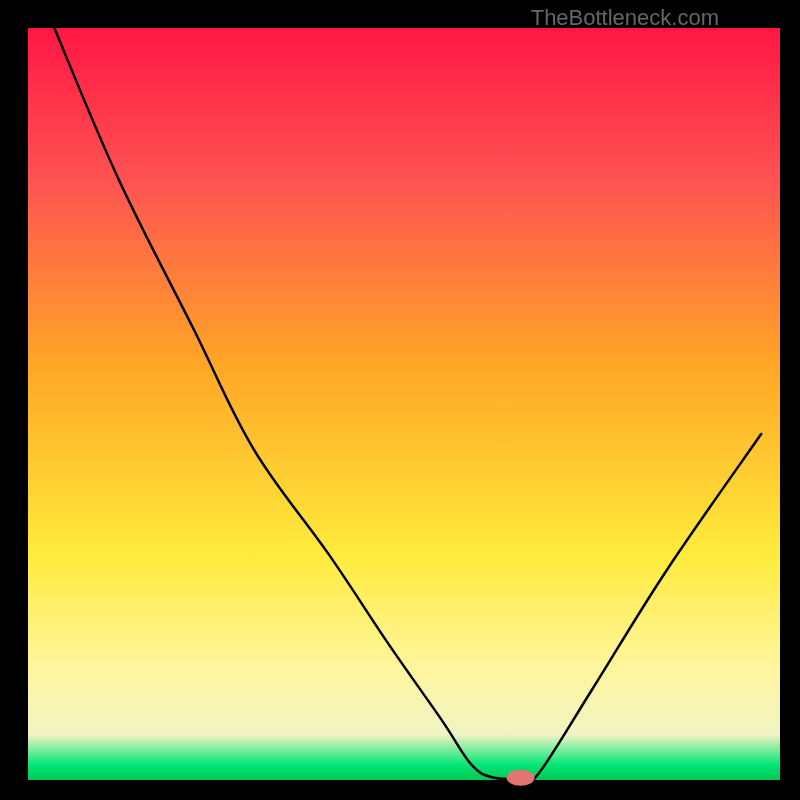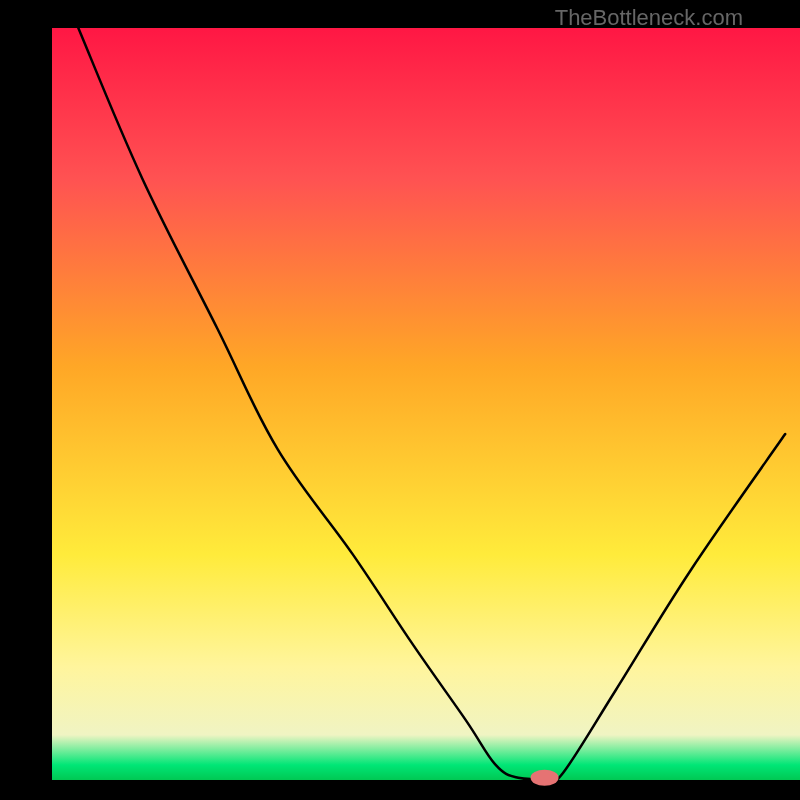--- a/index.html
+++ b/index.html
@@ -9,21 +9,20 @@
     height: 800px;
     overflow: hidden;
     position: relative;
     font-family: Arial, Helvetica, sans-serif;
     background: #000;
   }
   .chart-wrapper {
     position: relative;
     width: 744px;
     height: 800px;
-    padding-left: 24px;
   }
   .attribution {
     position: absolute;
     top: 5px;
     right: 25px;
     color: #666666;
     font-size: 22px;
     font-weight: 500;
     z-index: 10;
   }

